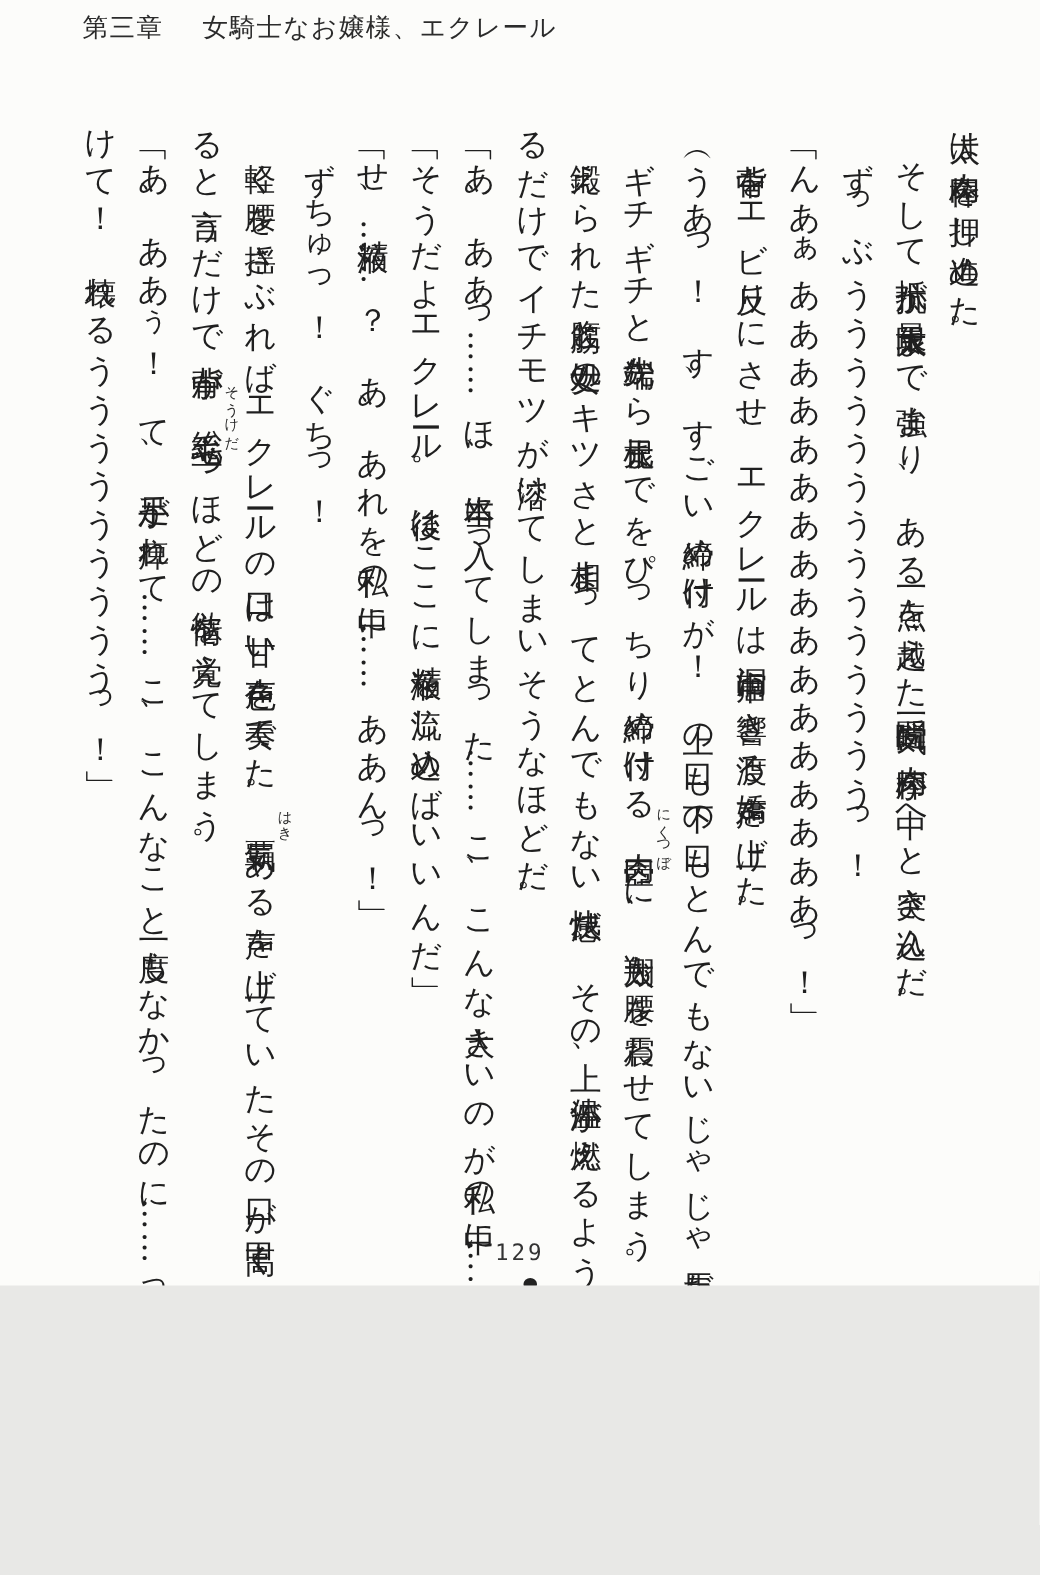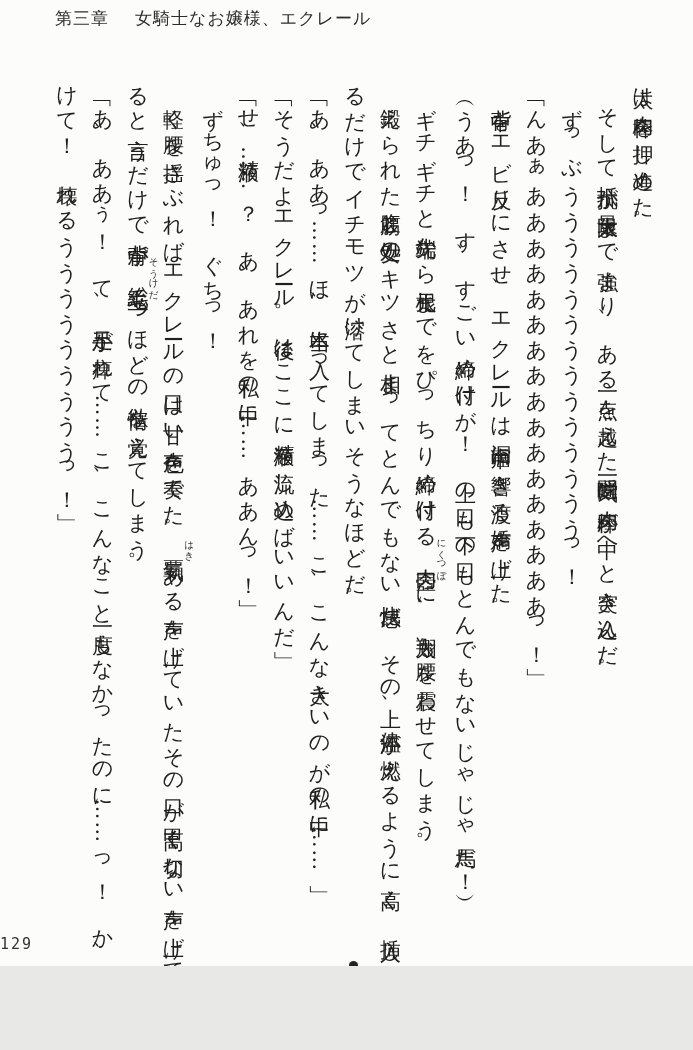--- a/index.html
+++ b/index.html
@@ -6,21 +6,21 @@
     --paper:#fcfcfa;
     --ink:#1f1f1f;
   }
   html,body{margin:0;padding:0;}
   body{
     background:#e8e8e6;
     font-family:"DejaVu Serif","Liberation Serif",serif;
   }
   .page{
     position:relative;
-    width:693px;height:966px;
+    width:693px;height:857px;
     margin:0 auto;
     background:var(--paper);
     color:var(--ink);
     overflow:hidden;
   }
   
   .running-head{
     position:absolute;
     top:7px;left:55px;
     font-size:17px;
@@ -54,20 +54,21 @@
     font-size:9.5px;
     letter-spacing:0;
     line-height:1;
     color:#2b2b2b;
   }
   
   .page-number{
     position:absolute;
     left:0;right:0;
     bottom:13px;
+    text-align:center;
     font-family:"DejaVu Sans Mono","Liberation Mono",monospace;
     font-size:15px;
     letter-spacing:2px;
     color:#333;
   }
   
   .scan-artifact{
     position:absolute;
     left:349px;
     bottom:-3px;

